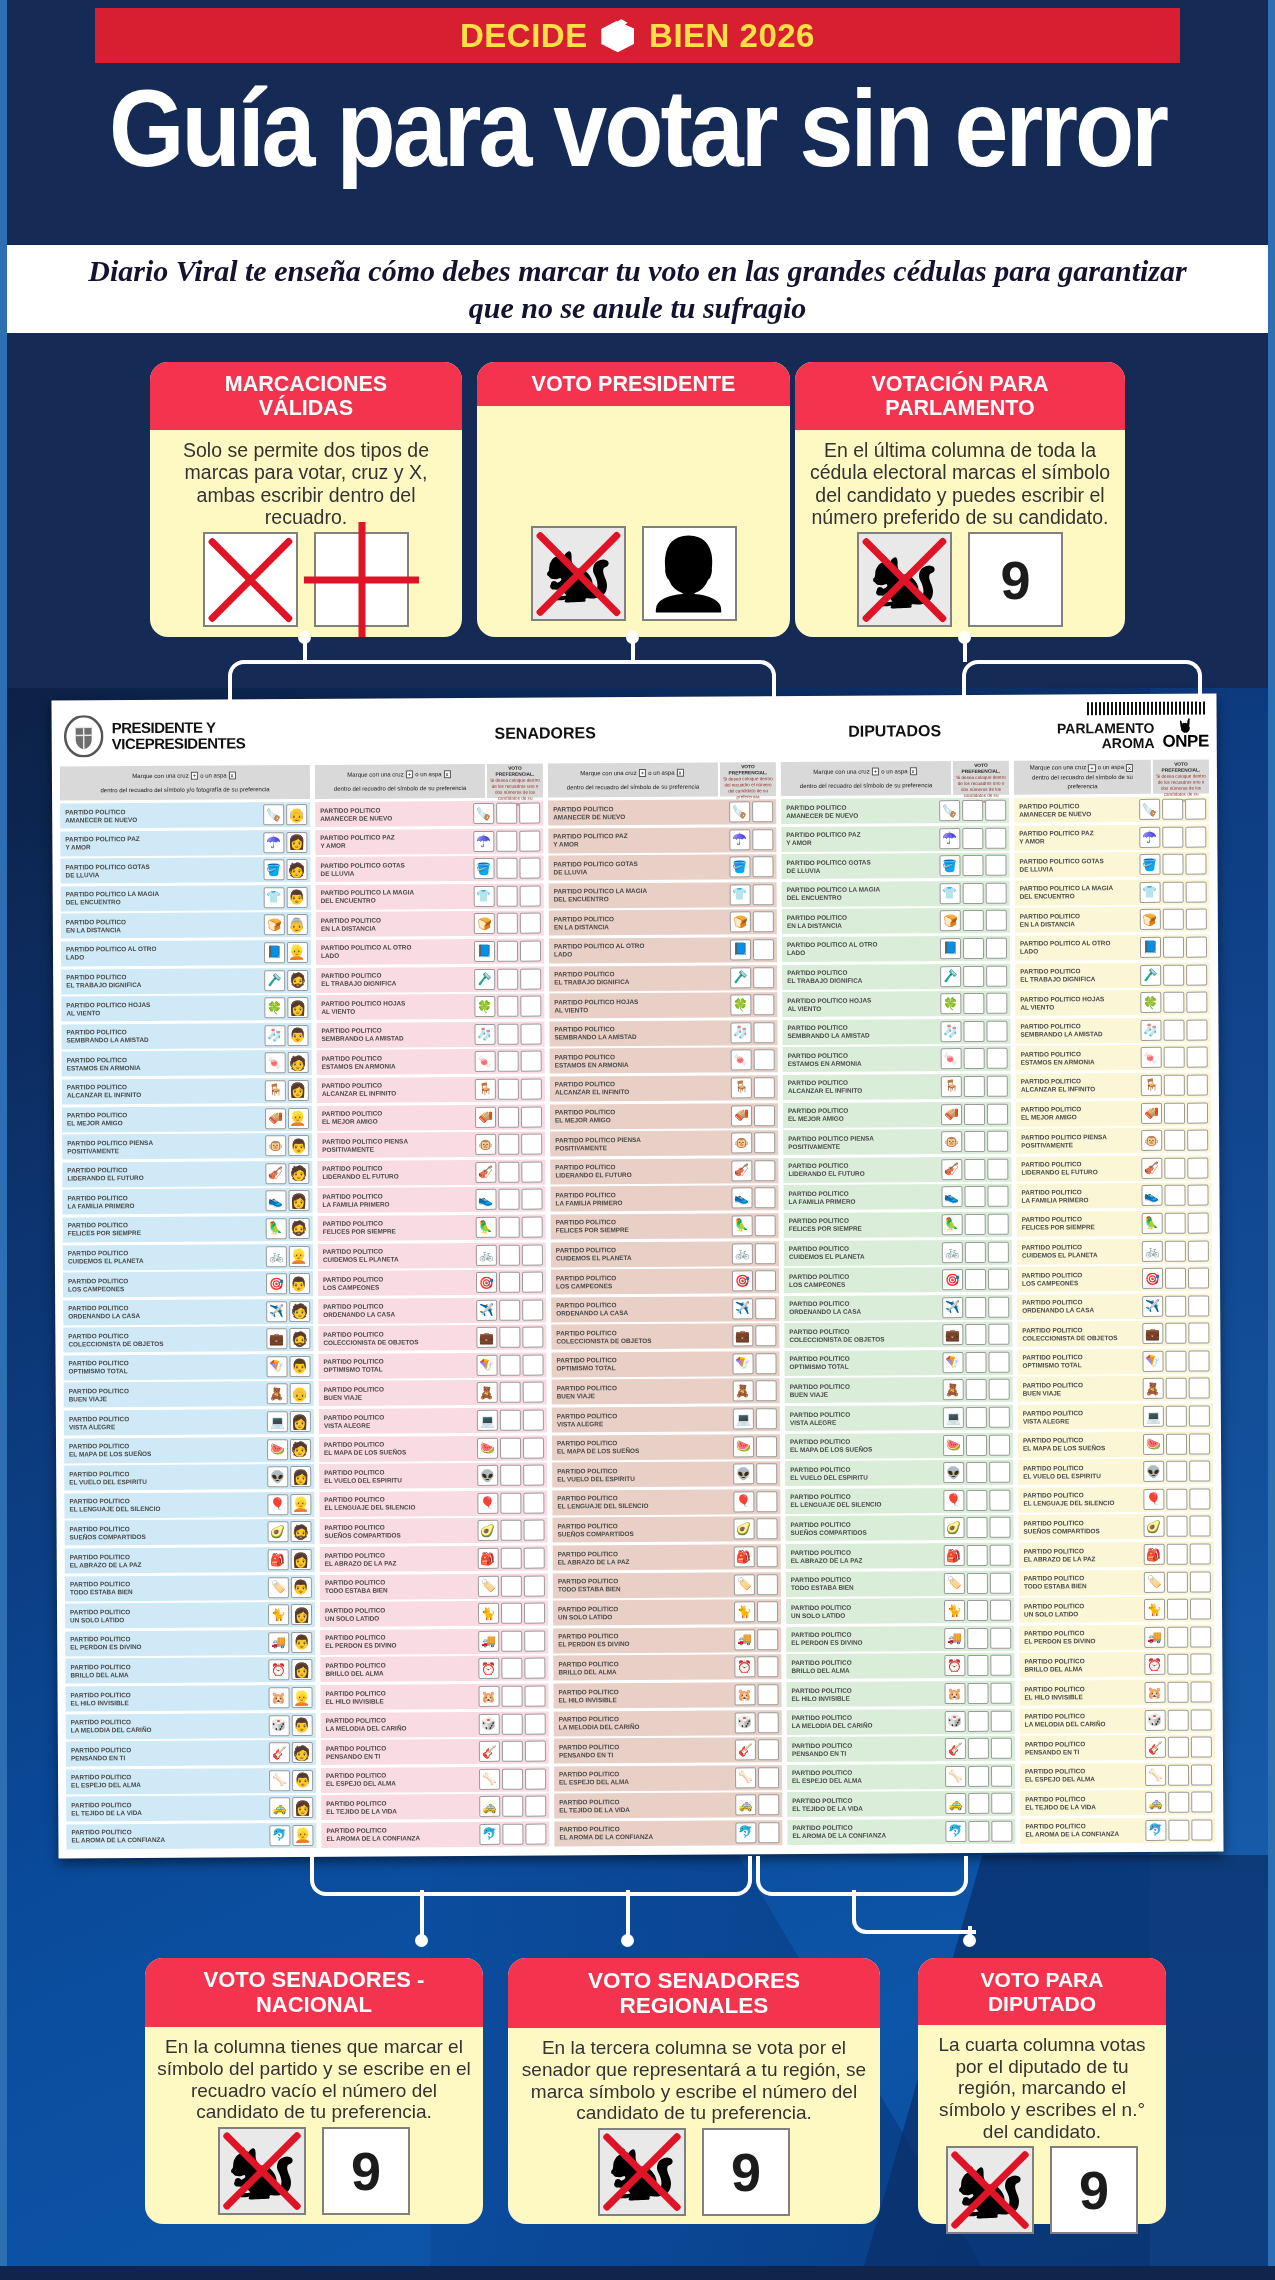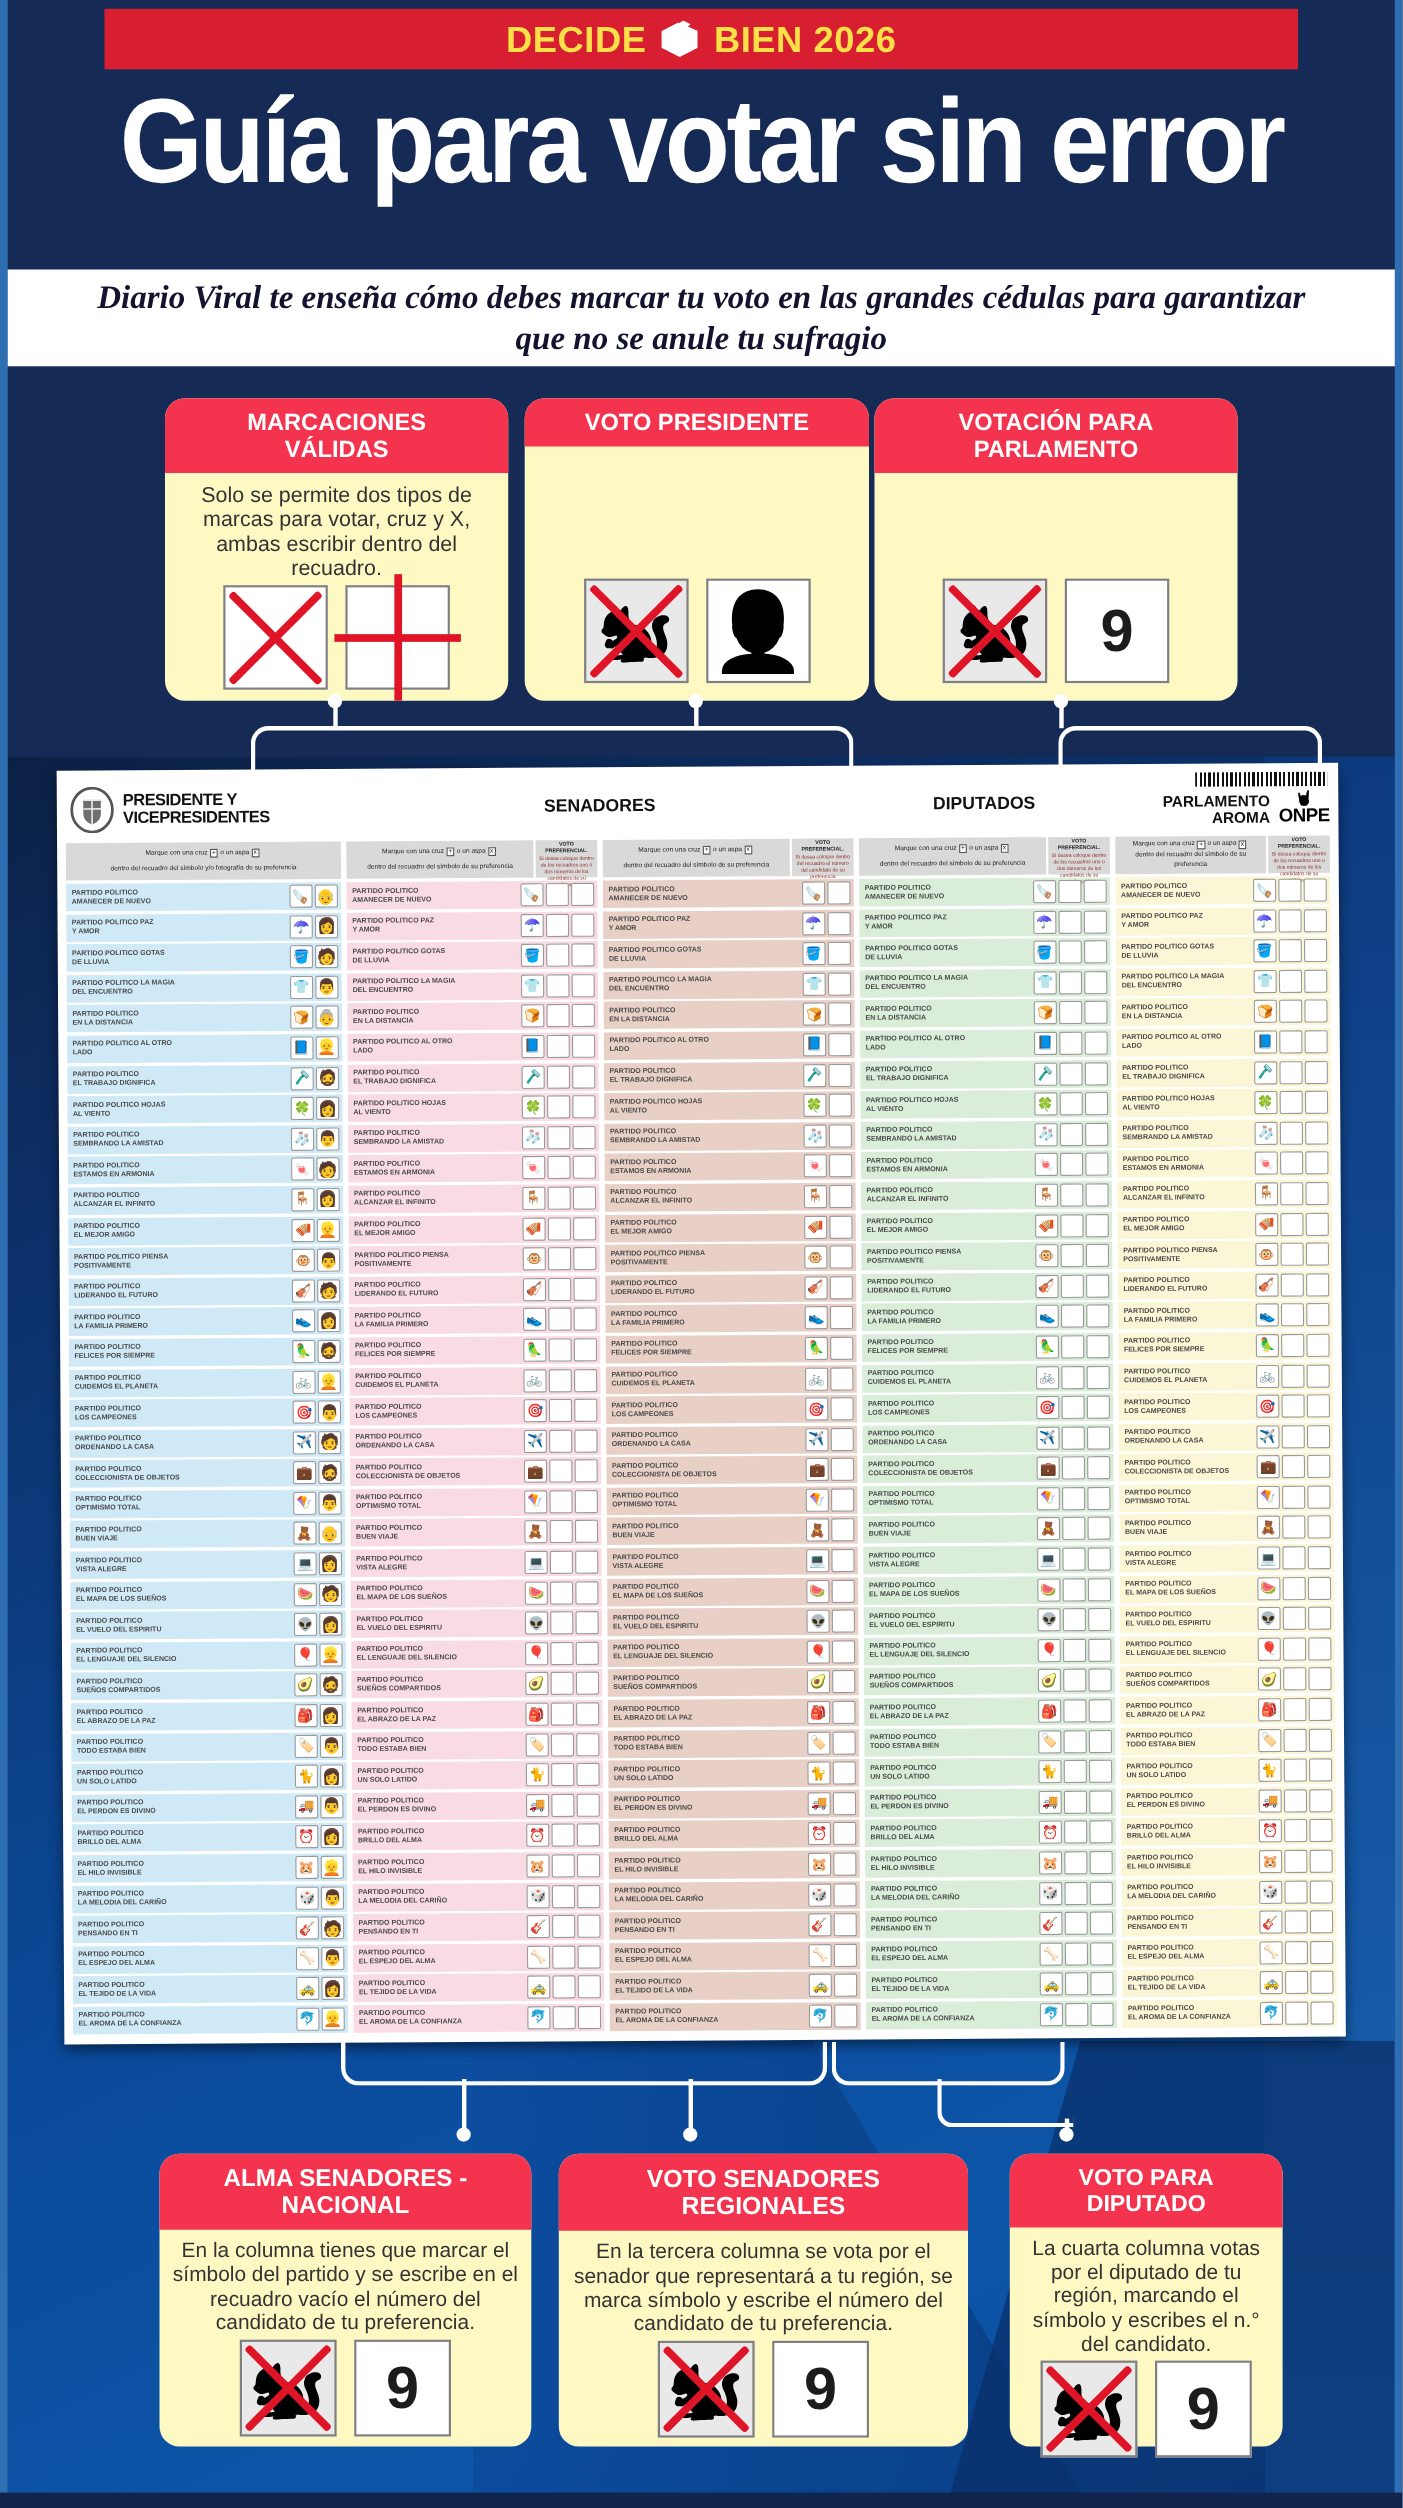--- a/index.html
+++ b/index.html
@@ -138,20 +138,21 @@
       <div class="mbox gray xo">
         <span class="squirrel">🐿️</span>
       </div>
       <div class="mbox">
         <span class="person">👤</span>
       </div>
     </div>
   </div>
   <div id="tcard3" class="abs card">
     <div class="card-h">VOTACIÓN PARA PARLAMENTO</div>
+    <div class="card-b">En el última columna de toda la cédula electoral marcas el símbolo del candidato y puedes escribir el número preferido de su candidato.</div>
     <div class="marks">
       <div class="mbox gray xo">
         <span class="squirrel">🐿️</span>
       </div>
       <div class="mbox">
         <span class="nine">9</span>
       </div>
     </div>
   </div>
 
@@ -1480,21 +1481,21 @@
   <div class="abs brk-bot" style="left:756px;top:1856px;width:204px;height:36px;"></div>
   <div class="abs vline" style="left:420px;top:1890px;height:50px;"></div>
   <div class="abs vline" style="left:626px;top:1890px;height:50px;"></div>
   <div class="abs elb" style="left:852px;top:1890px;width:120px;height:40px;"></div>
   <div class="abs vline" style="left:968px;top:1926px;height:14px;"></div>
   <div class="abs dot" style="left:415px;top:1934px;"></div>
   <div class="abs dot" style="left:621px;top:1934px;"></div>
   <div class="abs dot" style="left:963px;top:1934px;"></div>
 
   <div id="bcard1" class="abs card">
-    <div class="card-h">ALMA SENADORES - NACIONAL</div>
+    <div class="card-h">VOTO SENADORES - NACIONAL</div>
     <div class="card-b bcard-b">En la columna tienes que marcar el símbolo del partido y se escribe en el recuadro vacío el número del candidato de tu preferencia.</div>
     <div class="marks">
       <div class="mbox sm gray xo">
         <span class="squirrel">🐿️</span>
       </div>
       <div class="mbox sm">
         <span class="nine">9</span>
       </div>
     </div>
   </div>

